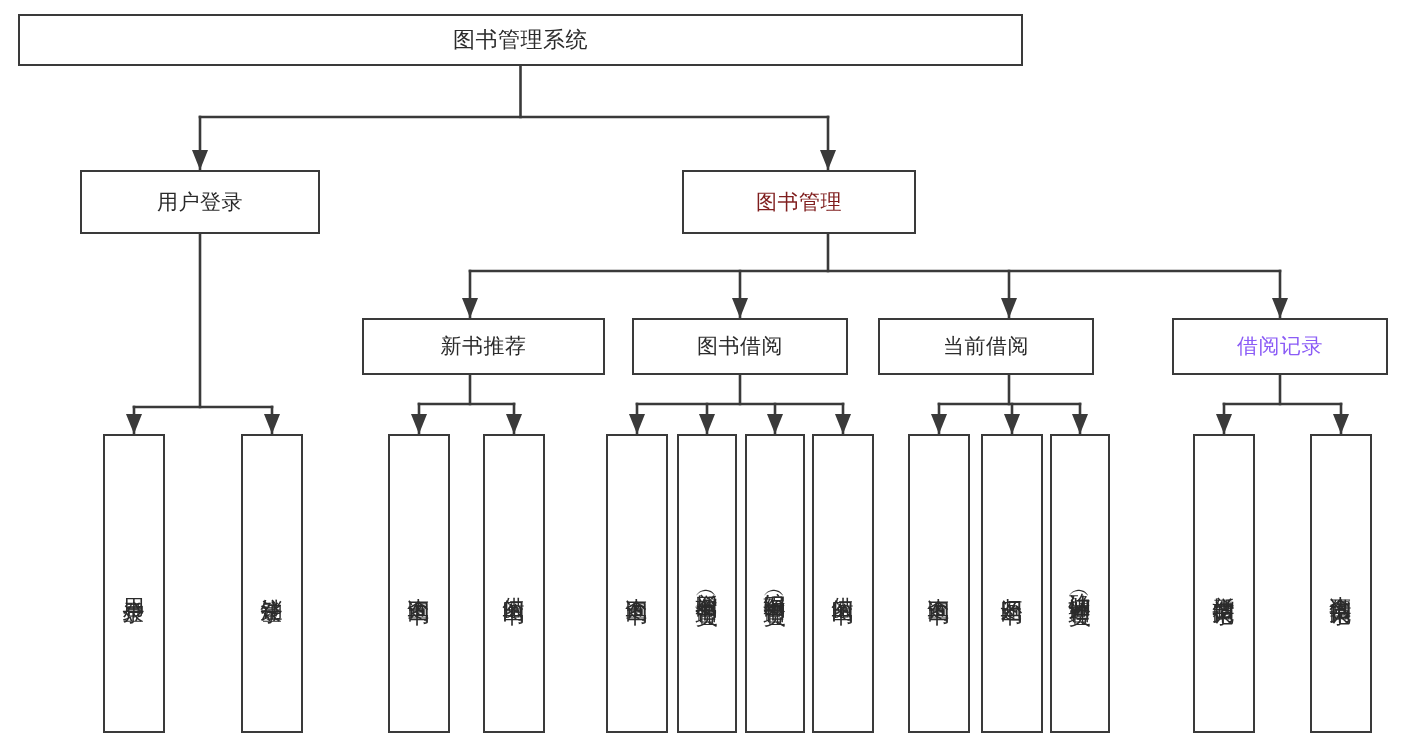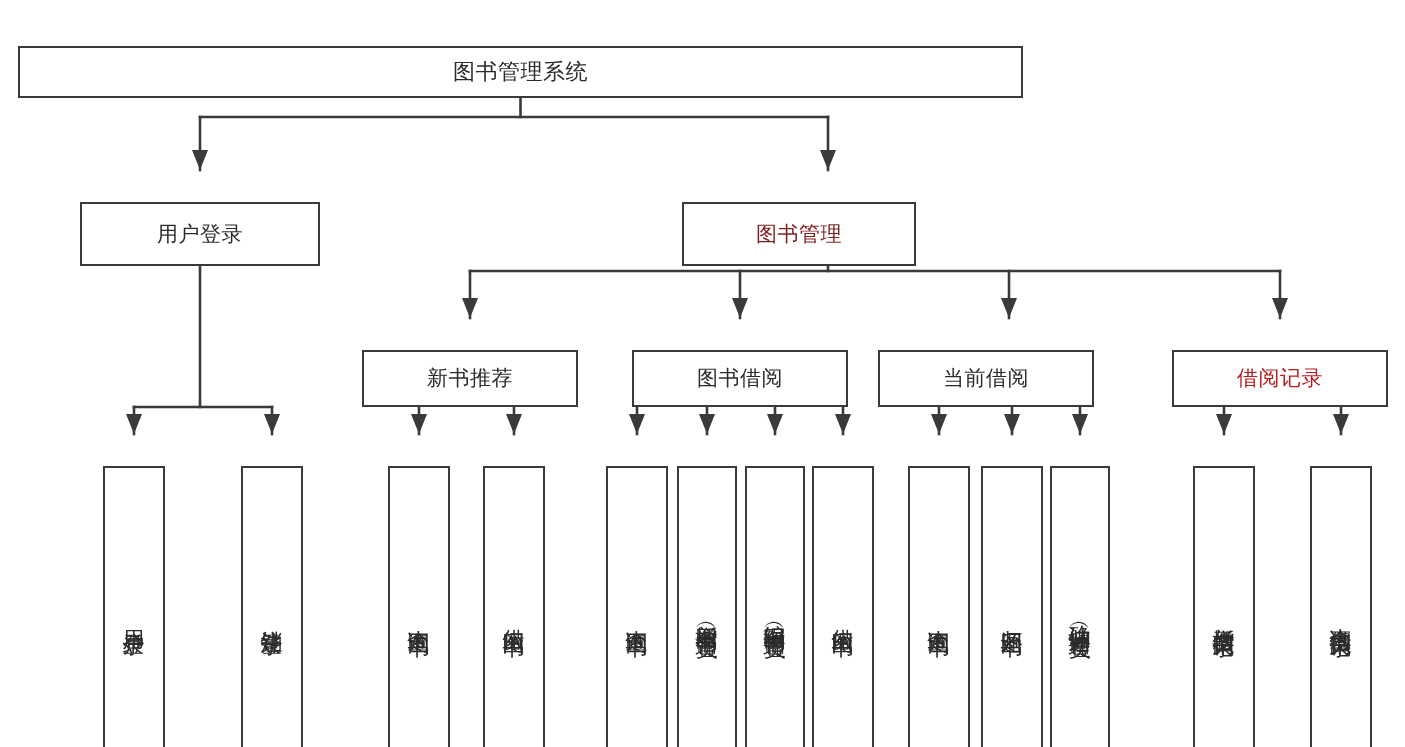--- a/index.html
+++ b/index.html
@@ -28,21 +28,20 @@
   }
   .node {
     position: absolute;
     box-sizing: border-box;
     background: #ffffff;
     border: 2px solid #3a3a3a;
     display: flex;
     align-items: center;
     justify-content: center;
     color: #2b2b2b;
-    margin-top: 32px;
   }
   .node .label {
     display: block;
     text-align: center;
     line-height: 1.18;
     white-space: nowrap;
   }
   
   .node.horiz .label {
     font-size: 21px;
@@ -136,30 +135,30 @@
   <div id="nodes">
       <div class="node horiz root" style="left: 18px; top: 14px; width: 1005px; height: 52px; border-color: rgb(58, 58, 58); color: rgb(43, 43, 43);">
         <span class="label">图书管理系统</span>
       </div>
       <div class="node horiz" style="left: 80px; top: 170px; width: 240px; height: 64px; border-color: rgb(58, 58, 58); color: rgb(43, 43, 43);">
         <span class="label">用户登录</span>
       </div>
       <div class="node horiz" style="left: 682px; top: 170px; width: 234px; height: 64px; border-color: rgb(58, 58, 58); color: #7f1d1d;">
         <span class="label">图书管理</span>
       </div>
-      <div class="node horiz" style="left: 362px; top: 318px; width: 216px; height: 57px; border-color: rgb(58, 58, 58); color: rgb(43, 43, 43);">
+      <div class="node horiz" style="left: 362px; top: 318px; width: 243px; height: 57px; border-color: rgb(58, 58, 58); color: rgb(43, 43, 43);">
         <span class="label">新书推荐</span>
       </div>
       <div class="node horiz" style="left: 632px; top: 318px; width: 216px; height: 57px; border-color: rgb(58, 58, 58); color: rgb(43, 43, 43); justify-content: center;">
         <span class="label">图书借阅</span>
       </div>
       <div class="node horiz" style="left: 878px; top: 318px; width: 216px; height: 57px; border-color: rgb(58, 58, 58); color: rgb(43, 43, 43);">
         <span class="label">当前借阅</span>
       </div>
-      <div class="node horiz" style="left: 1172px; top: 318px; width: 216px; height: 57px; border-color: rgb(58, 58, 58); color: #b91c1c;">
+      <div class="node horiz" style="left: 1172px; top: 318px; width: 216px; height: 57px; border-color: rgb(58, 58, 58); color: #8b5cf6;">
         <span class="label">借阅记录</span>
       </div>
       <div class="node vert" style="left: 103px; top: 434px; width: 62px; height: 299px; border-color: rgb(58, 58, 58); color: rgb(43, 43, 43);">
         <span class="label">用户登录</span>
       </div>
       <div class="node vert" style="left: 241px; top: 434px; width: 62px; height: 299px; border-color: rgb(58, 58, 58); color: rgb(43, 43, 43);">
         <span class="label">注销登录</span>
       </div>
       <div class="node vert" style="left: 388px; top: 434px; width: 62px; height: 299px; border-color: rgb(58, 58, 58); color: rgb(43, 43, 43);">
         <span class="label">查询图书</span>

